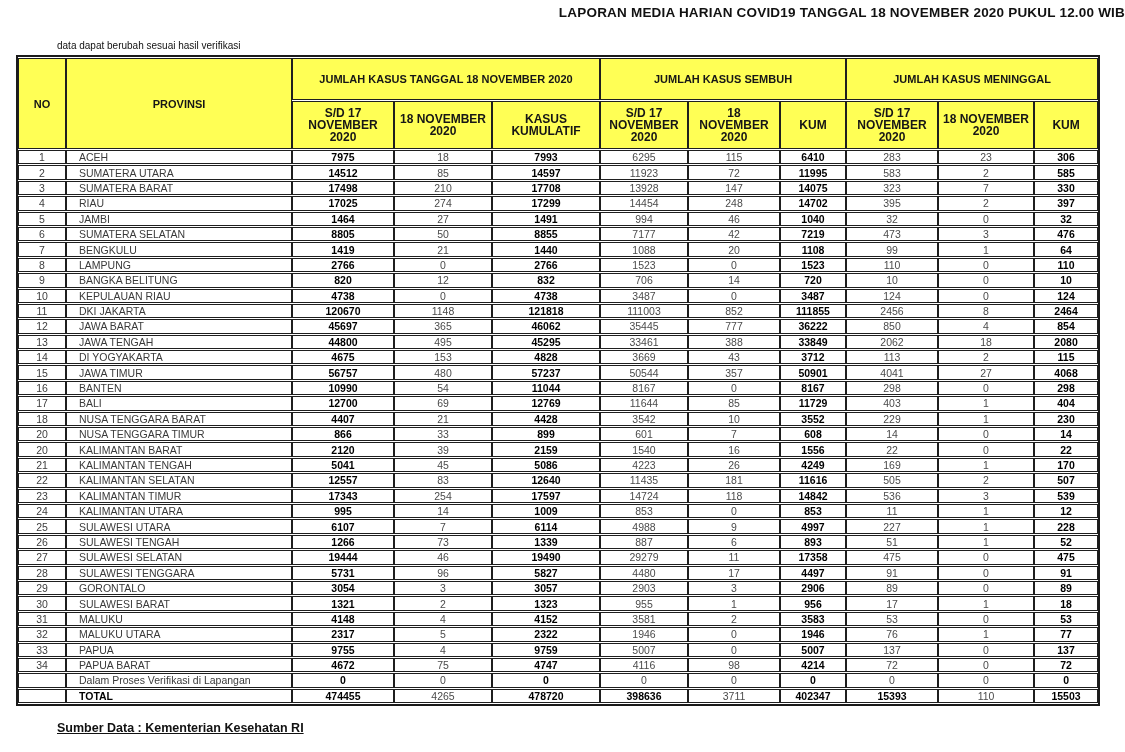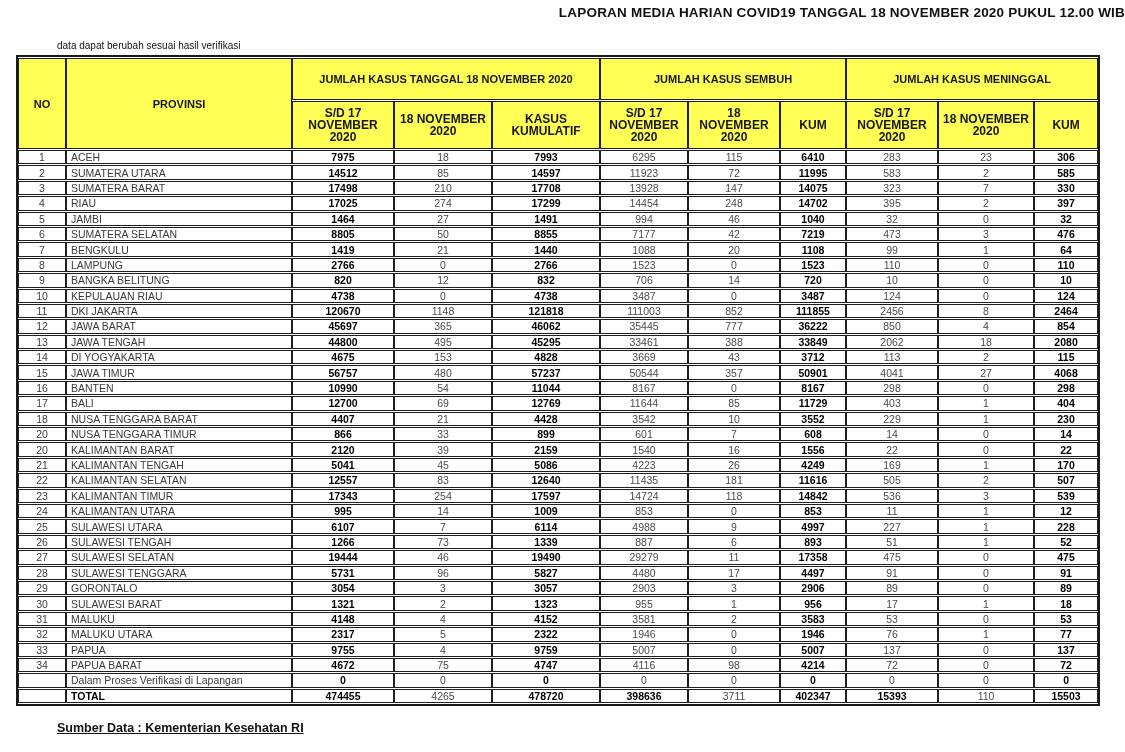--- a/index.html
+++ b/index.html
@@ -42,21 +42,21 @@
   }
   .report thead tr.group-row th{height:40px;font-size:11px;}
   .report thead tr.sub-row th{height:46px;}
   .report td{
     height:12.4px;
     font-size:10.5px;line-height:12px;
     vertical-align:middle;
     white-space:nowrap;
   }
   td.no{text-align:center;color:#3d3d3d;}
-  td.prov{text-align:left;color:#3a3a3a;padding-left:4px;}
+  td.prov{text-align:left;color:#3a3a3a;padding-left:12px;}
   td.num{text-align:center;color:#4a4a4a;}
   .report .b{font-weight:bold;color:#000;}
   .footer{
     position:absolute;top:721px;left:57px;
     font-size:12.5px;font-weight:bold;color:#111;text-decoration:underline;
   }
 </style>
 </head>
 <body>
 

